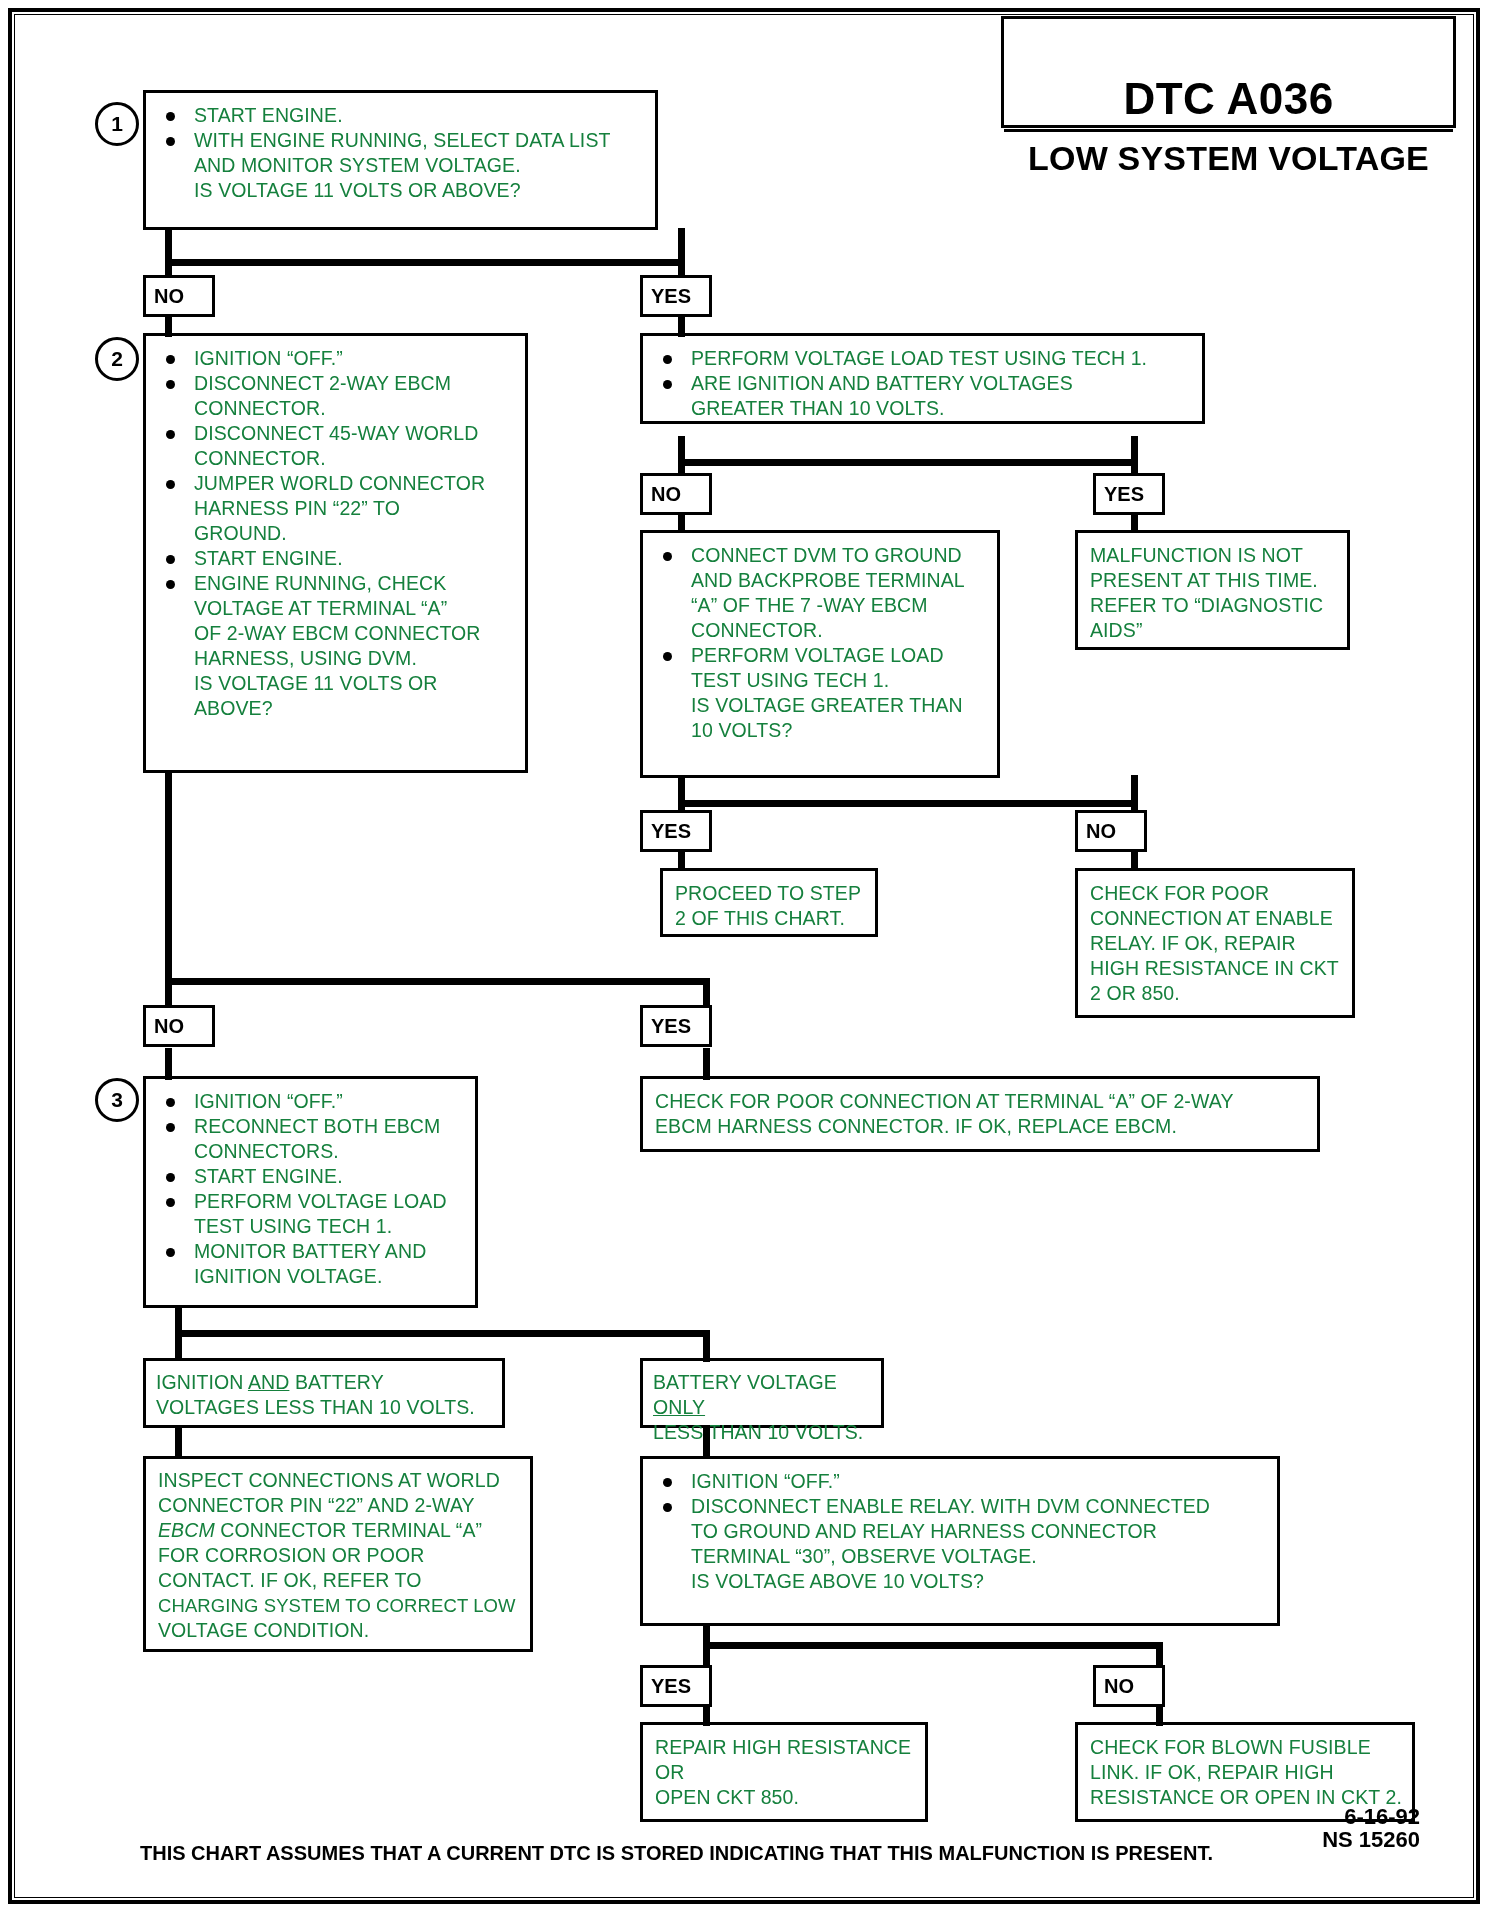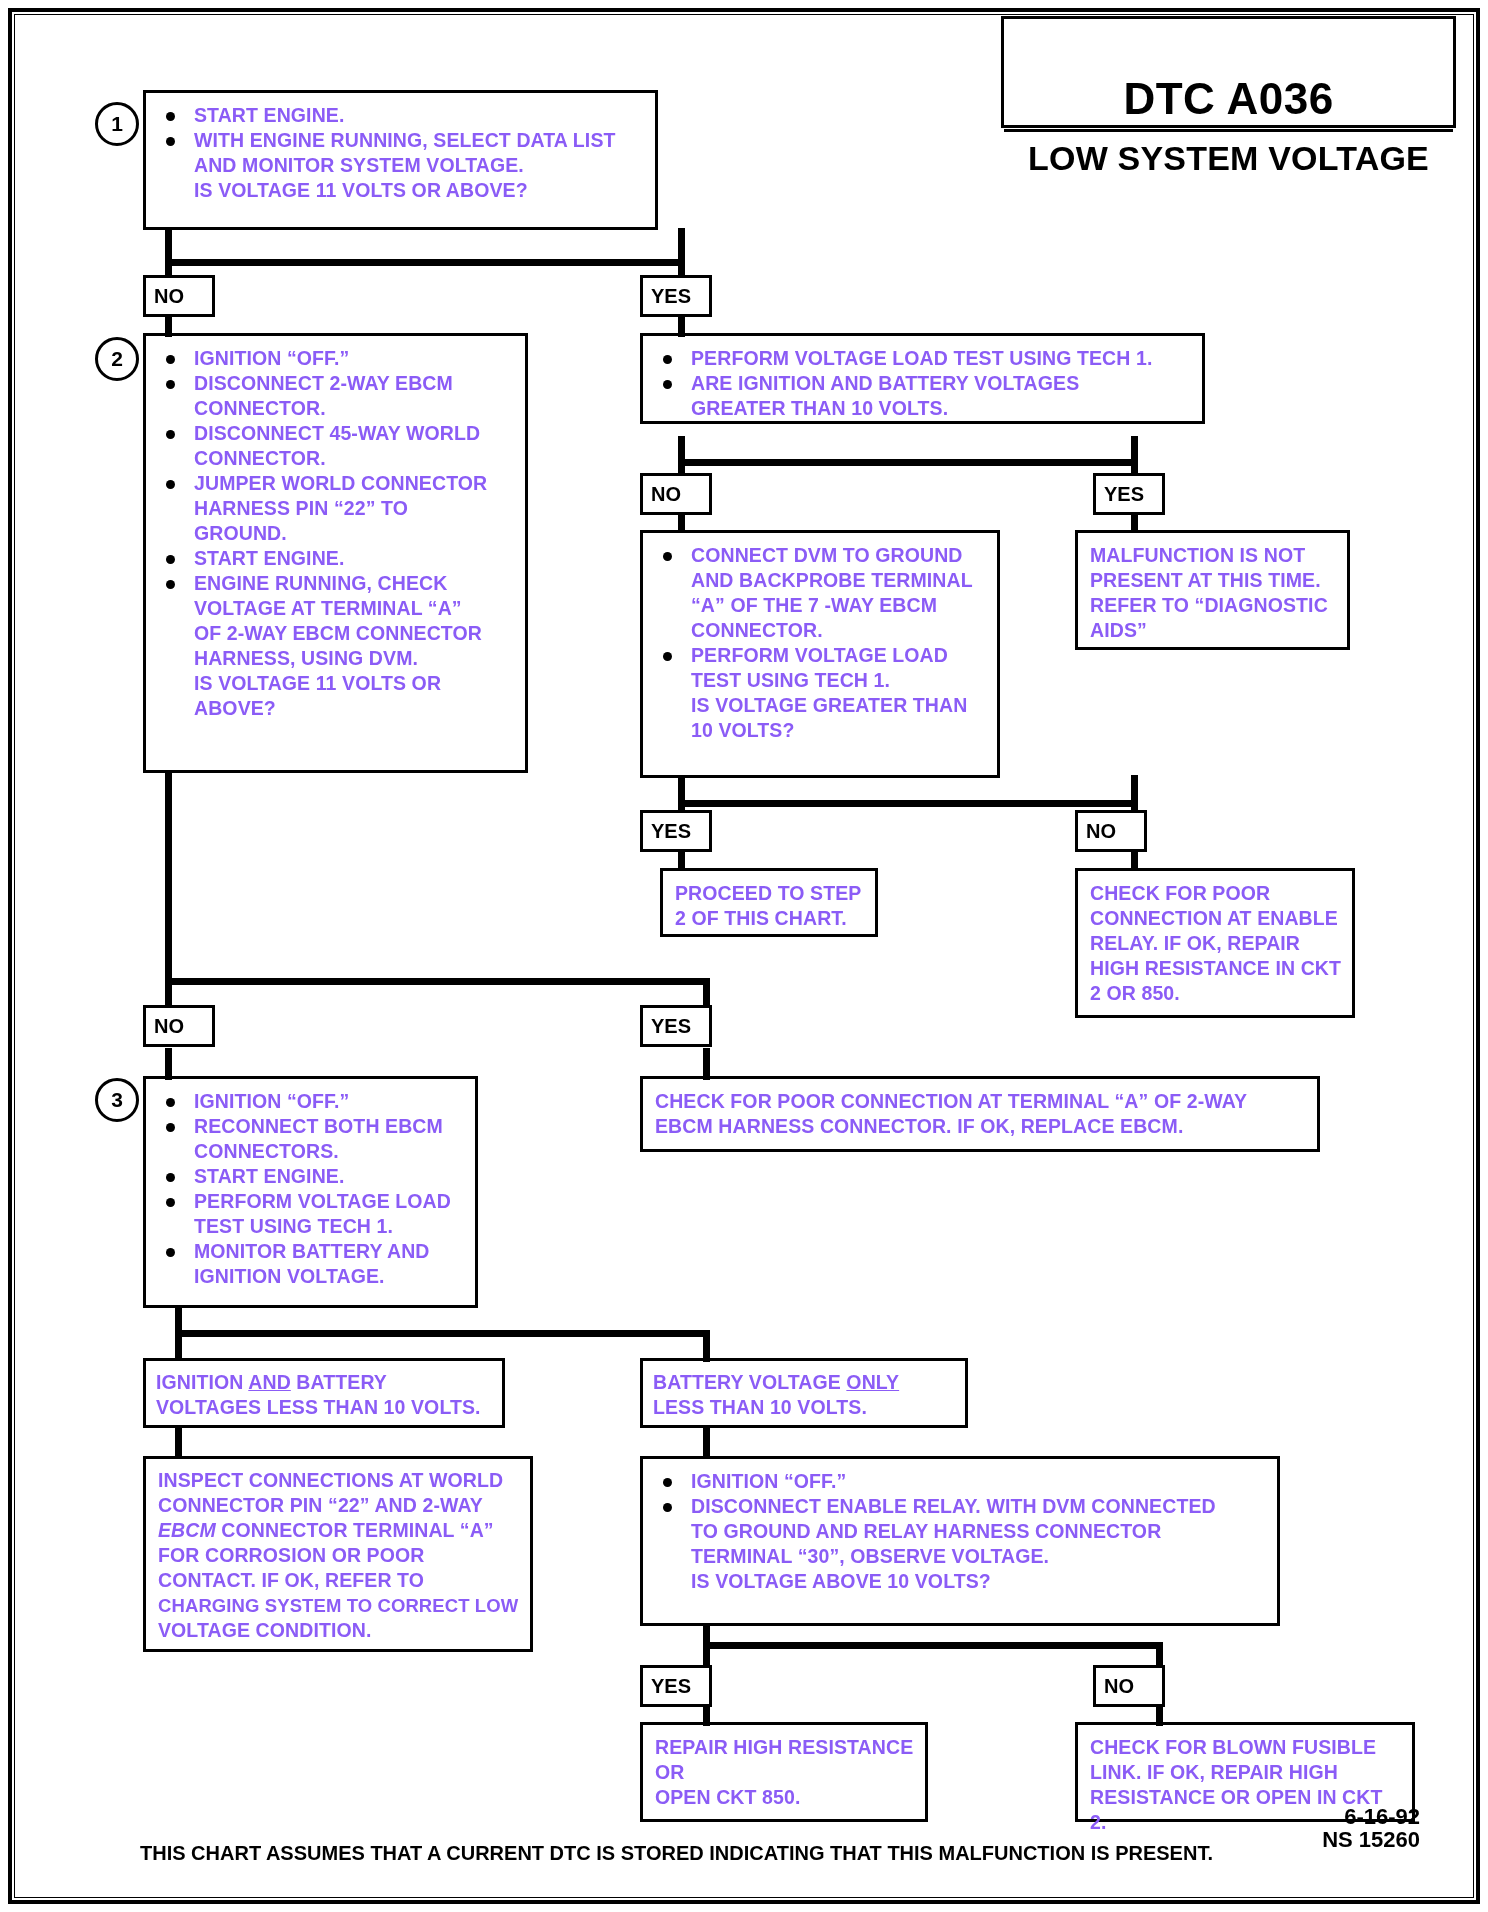--- a/index.html
+++ b/index.html
@@ -14,21 +14,21 @@
     border:4px solid #000;box-sizing:border-box;
   }
   .outer-frame-inner{
     position:absolute;left:14px;top:14px;width:1460px;height:1884px;
     border:1px solid #000;box-sizing:border-box;
   }
 
   
   .box{
     position:absolute;border:3px solid #000;background:#fff;
-    box-sizing:border-box;font-weight:bold;color:#8b5cf6;
+    box-sizing:border-box;font-weight:normal;color:#15803d;
     font-size:19.5px;line-height:25px;letter-spacing:.1px;
     padding:10px 10px 8px 12px;
   }
   .box.tight{padding:9px 8px 7px 10px;}
   .box ul{margin:0;padding:0;list-style:none;}
   .box li{position:relative;padding-left:36px;margin:0 0 0 0;}
   .box li::before{
     content:"";position:absolute;left:8px;top:9px;width:9px;height:9px;
     background:#000;border-radius:50%;
   }
@@ -245,21 +245,21 @@
   <div class="box plain" style="left:640px;top:1076px;width:680px;height:76px;">CHECK FOR POOR CONNECTION AT TERMINAL “A” OF 2-WAY
 EBCM HARNESS CONNECTOR. IF OK, REPLACE EBCM.</div>
 
   <div class="box tight" style="left:143px;top:1358px;width:362px;height:70px;">
     <div>
       <span>IGNITION </span><u>AND</u><span> BATTERY</span>
     </div>
     <div>VOLTAGES LESS THAN 10 VOLTS.</div>
   </div>
 
-  <div class="box tight" style="left:640px;top:1358px;width:328px;height:70px;">
+  <div class="box tight" style="left:640px;top:1358px;width:244px;height:70px;">
     <div>
       <span>BATTERY VOLTAGE </span><u>ONLY</u>
     </div>
     <div>LESS THAN 10 VOLTS.</div>
   </div>
 
   <div class="box" style="left:143px;top:1456px;width:390px;height:196px;padding-top:9px;">
     <div>INSPECT CONNECTIONS AT WORLD</div>
     <div>CONNECTOR PIN “22” AND 2-WAY</div>
     <div><span class="ital">EBCM</span><span> CONNECTOR TERMINAL “A”</span></div>

